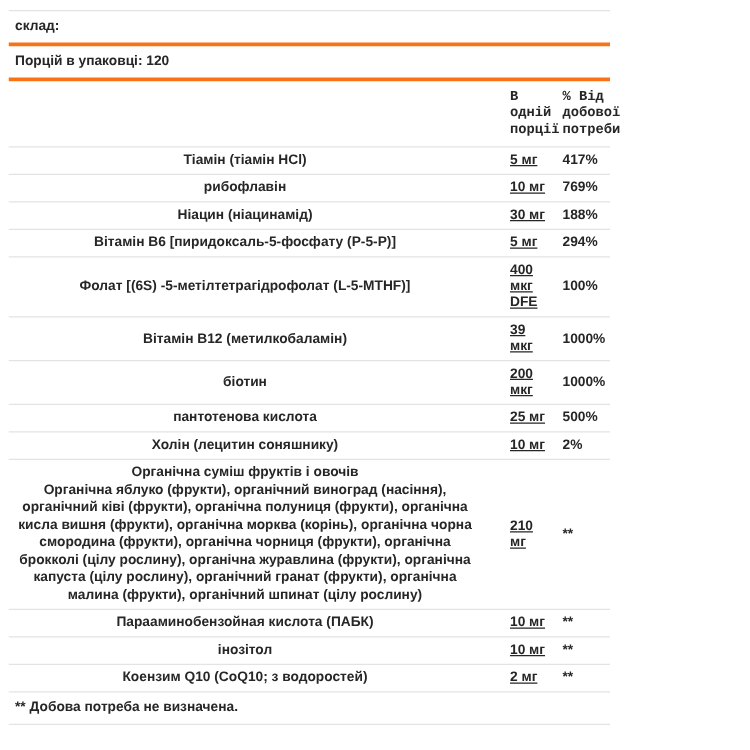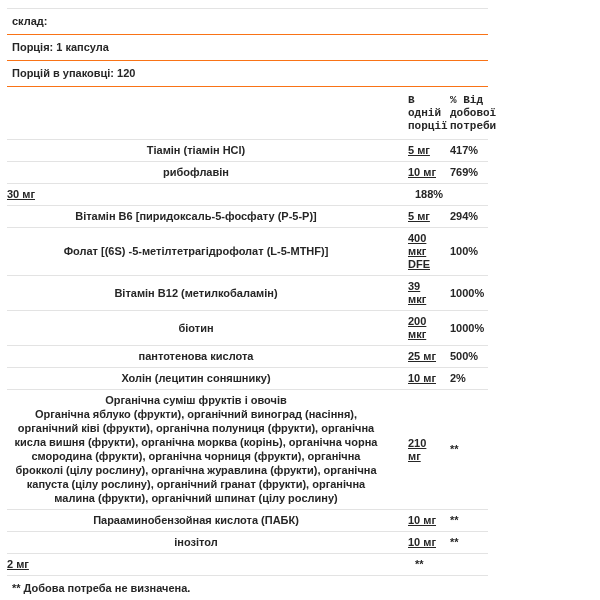--- a/index.html
+++ b/index.html
@@ -8,21 +8,21 @@
     font-family:"Liberation Sans","DejaVu Sans",sans-serif;
     color:#262626;font-weight:700;font-size:11px;line-height:13px;
     -webkit-font-smoothing:antialiased;
   }
   .panel{
     margin:8px 0 0 7px;width:481px;
     border-top:1px solid #e3e3e3;
   }
   .info-row{
     padding:6px 0 6px 5px;
-    border-bottom:1px solid #f97316;
+    border-bottom:3px solid #f97316;
   }
   .header-row{
     display:grid;grid-template-columns:401px 35px 1fr;
     padding:7px 0 6px 0;align-items:start;
   }
   .col-head{white-space:normal;font-family:Liberation Mono, monospace;}
   .col-head.dv{padding-left:7px;}
   .nutrient-row{
     display:grid;grid-template-columns:401px 35px 1fr;
     align-items:center;border-top:1px solid #e3e3e3;
@@ -36,21 +36,20 @@
   .footnote-row{
     padding:6px 0 6px 5px;
     border-top:1px solid #e3e3e3;border-bottom:1px solid #e3e3e3;
   }
 </style>
 </head>
 <body>
 
 <div class="panel">
   <div class="info-row">склад:</div>
-  <div class="info-row">Порція: 1 капсула</div>
   <div class="info-row">Порцій в упаковці: 120</div>
 
   <div class="header-row">
     <div class="col-head empty"></div>
     <div class="col-head amount">В одній порції</div>
     <div class="col-head dv">% Від добової потреби</div>
   </div>
 
   <div id="rows">
     <div class="nutrient-row">
@@ -65,20 +64,24 @@
     <div class="nutrient-row">
       <div class="cell label">
         <span class="row-label">рибофлавін</span>
         <span class="row-desc"></span>
       </div>
       <div class="cell amount">10 мг</div>
       <div class="cell dv">769%</div>
     </div>
 
     <div class="nutrient-row">
+      <div class="cell label">
+        <span class="row-label">Ніацин (ніацинамід)</span>
+        <span class="row-desc"></span>
+      </div>
       <div class="cell amount">30 мг</div>
       <div class="cell dv">188%</div>
     </div>
 
     <div class="nutrient-row">
       <div class="cell label">
         <span class="row-label">Вітамін B6 [пиридоксаль-5-фосфату (P-5-P)]</span>
         <span class="row-desc"></span>
       </div>
       <div class="cell amount">5 мг</div>
@@ -156,19 +159,23 @@
     <div class="nutrient-row">
       <div class="cell label">
         <span class="row-label">інозітол</span>
         <span class="row-desc"></span>
       </div>
       <div class="cell amount">10 мг</div>
       <div class="cell dv">**</div>
     </div>
 
     <div class="nutrient-row">
+      <div class="cell label">
+        <span class="row-label">Коензим Q10 (CoQ10; з водоростей)</span>
+        <span class="row-desc"></span>
+      </div>
       <div class="cell amount">2 мг</div>
       <div class="cell dv">**</div>
     </div>
   </div>
 
   <div class="footnote-row">** Добова потреба не визначена.</div>
 </div>
 
 </body></html>

